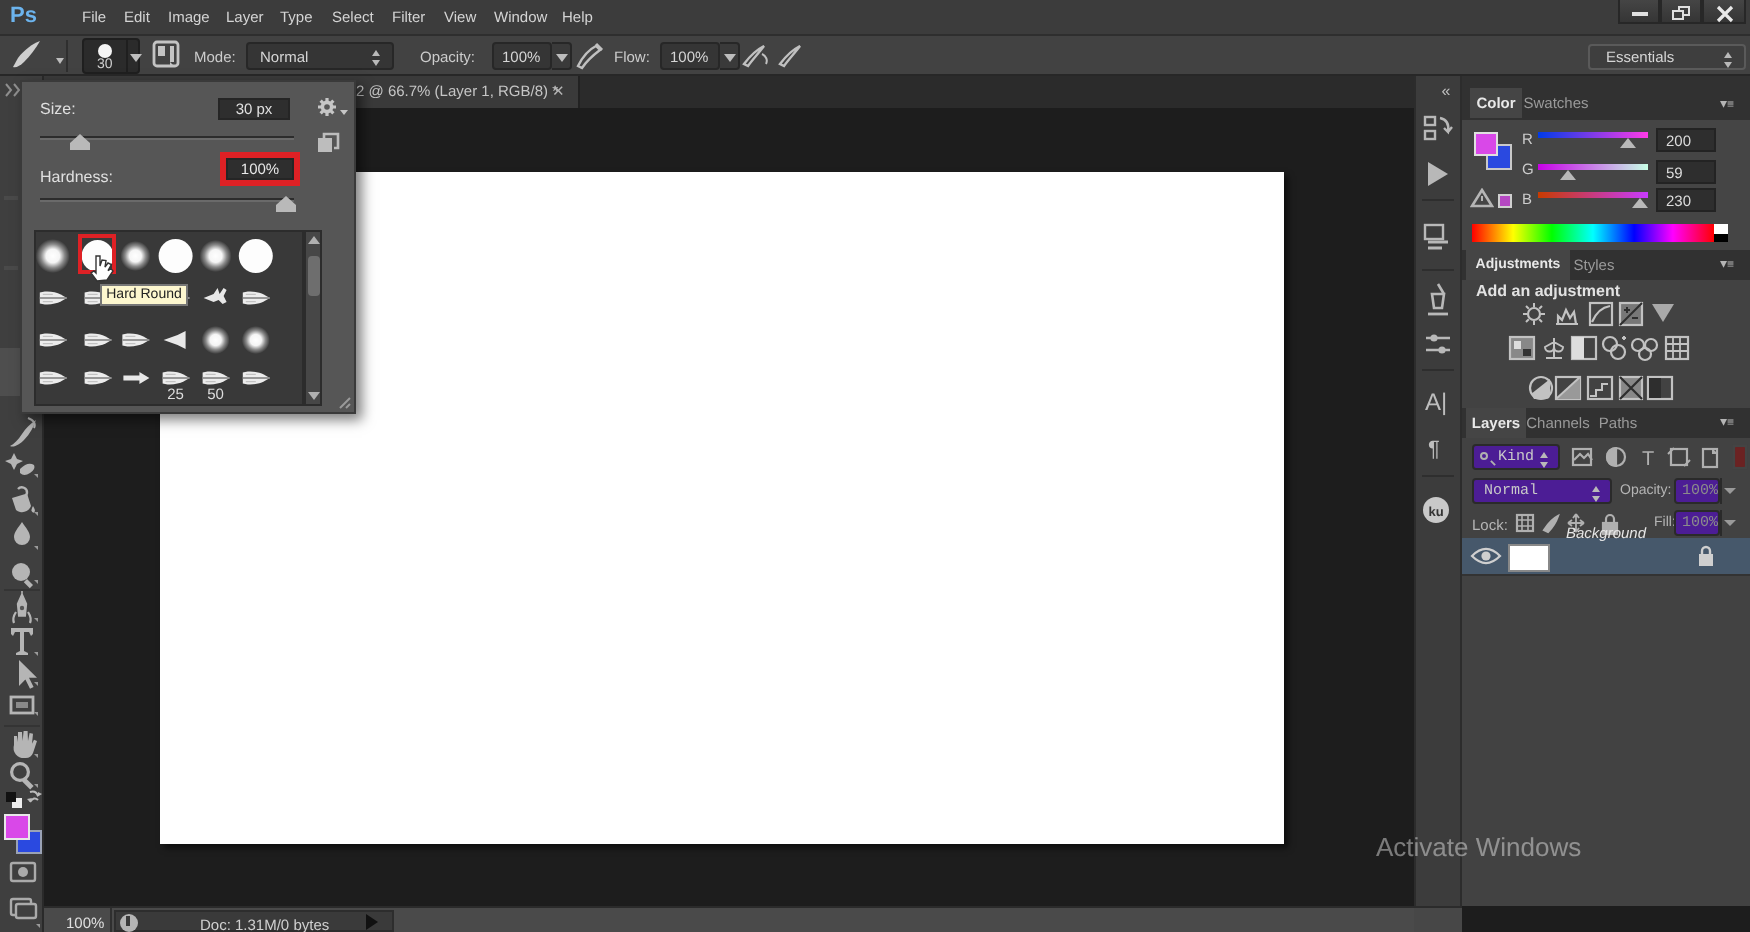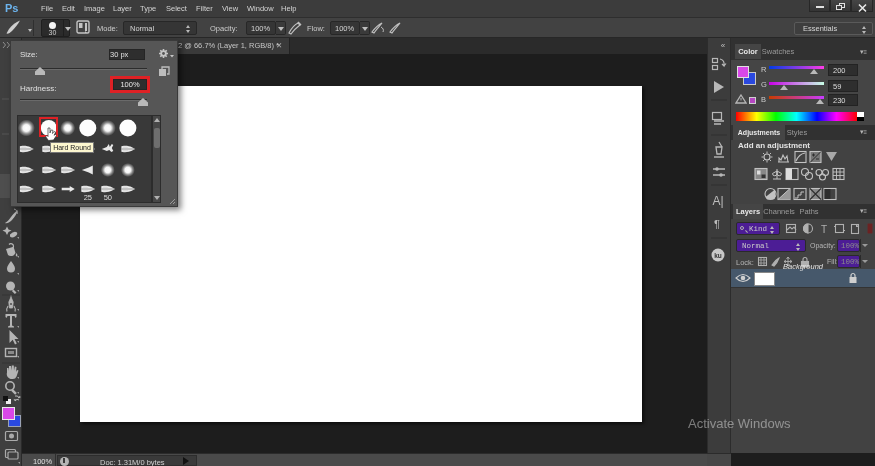--- a/index.html
+++ b/index.html
@@ -373,21 +373,21 @@
       <div class="abs" style="left:2px;top:0.5px;width:9px;height:9px;border-radius:50%;background:#b5b5b5">
           <div class="abs" style="left:3px;top:1px;width:2px;height:5px;background:#3a3a3a"></div>
         </div>
       <div class="abs" style="left:42px;top:2px;font-size:7.5px;color:#d0d0d0">Doc: 1.31M/0 bytes</div>
       <div class="abs" style="left:125px;top:1px;width:0;height:0;border-top:4px solid transparent;border-bottom:4px solid transparent;border-left:6px solid #111"></div>
     </div>
   </div>
   <div class="abs" style="left:707px;top:453px;width:24px;height:13px;background:#474747;border-top:1px solid #2b2b2b"></div>
   <div id="popup" class="abs">
     <div class="abs" style="left:9px;top:9px;font-size:8px;color:#e0e0e0">Size:</div>
-    <div class="abs" style="left:98px;top:8px;width:36px;height:11px;background:#2e2e2e;border:1px solid #252525;color:#e0e0e0;font-size:7.5px;line-height:10px;text-align:left">30 px</div>
+    <div class="abs" style="left:98px;top:8px;width:36px;height:11px;background:#2e2e2e;border:1px solid #252525;color:#e0e0e0;font-size:7.5px;line-height:10px;text-align:center">30 px</div>
     <svg class="abs" style="left:147px;top:7px" width="16" height="11" viewBox="0 0 16 11">
         <g fill="#c6c6c6">
           <circle cx="5.5" cy="5.5" r="3.2"></circle>
           <g stroke="#c6c6c6" stroke-width="1.6">
             <path d="M5.5 1 v9 M1 5.5 h9 M2.3 2.3 l6.4 6.4 M8.7 2.3 L2.3 8.7"></path>
           </g>
           <circle cx="5.5" cy="5.5" r="1.4" fill="#565656"></circle>
           <path d="M12 7 l4 0 l-2 2.5 z"></path>
         </g>
       </svg>

